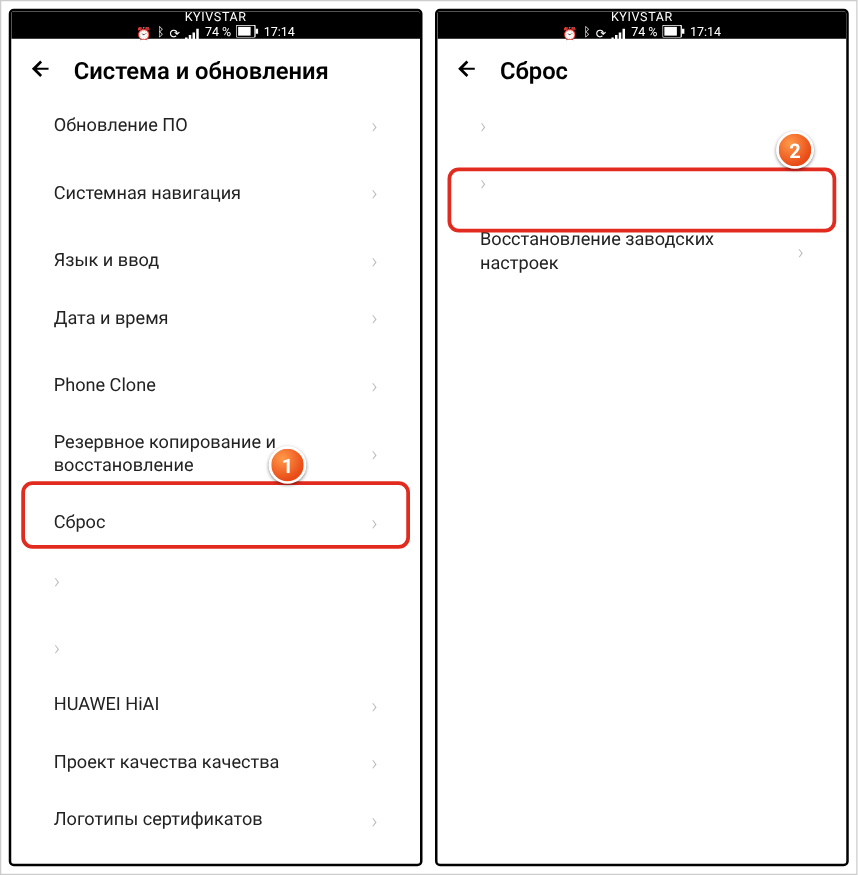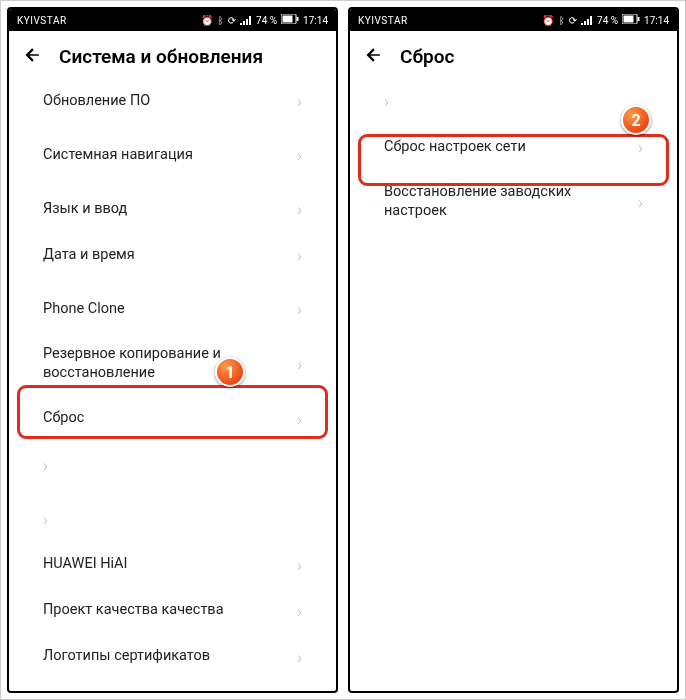--- a/index.html
+++ b/index.html
@@ -25,20 +25,21 @@
   }
   .status-bar {
     background: #000;
     color: #fff;
     font-size: 11px;
     height: 22px;
     display: flex;
     align-items: center;
     justify-content: space-between;
     padding: 0 8px;
+    flex-direction: column;
   }
   .status-left { font-size: 10px; letter-spacing: 0.5px; }
   .status-right { display: flex; align-items: center; gap: 4px; font-size: 10px; }
   .header {
     display: flex;
     padding: 14px 14px 10px 14px;
     gap: 16px;
   }
   .back-arrow {
     width: 20px; height: 20px;
@@ -217,21 +218,20 @@
         </svg>
     </span>
     <span class="header-title">Сброс</span>
   </div>
 
   <div class="list">
     <div class="row">
       <span class="chevron">›</span>
     </div>
     <div class="row">
-      <span class="row-label">Сброс настроек сети</span>
       <span class="chevron">›</span>
     </div>
     <div class="row">
       <span class="row-label">Восстановление заводских настроек</span>
       <span class="chevron">›</span>
     </div>
   </div>
 
   <div class="highlight-box" style="left:8px; right:8px; top:125px; height:52px;"></div>
   <div class="badge" style="right:26px; top:96px;">2</div>

